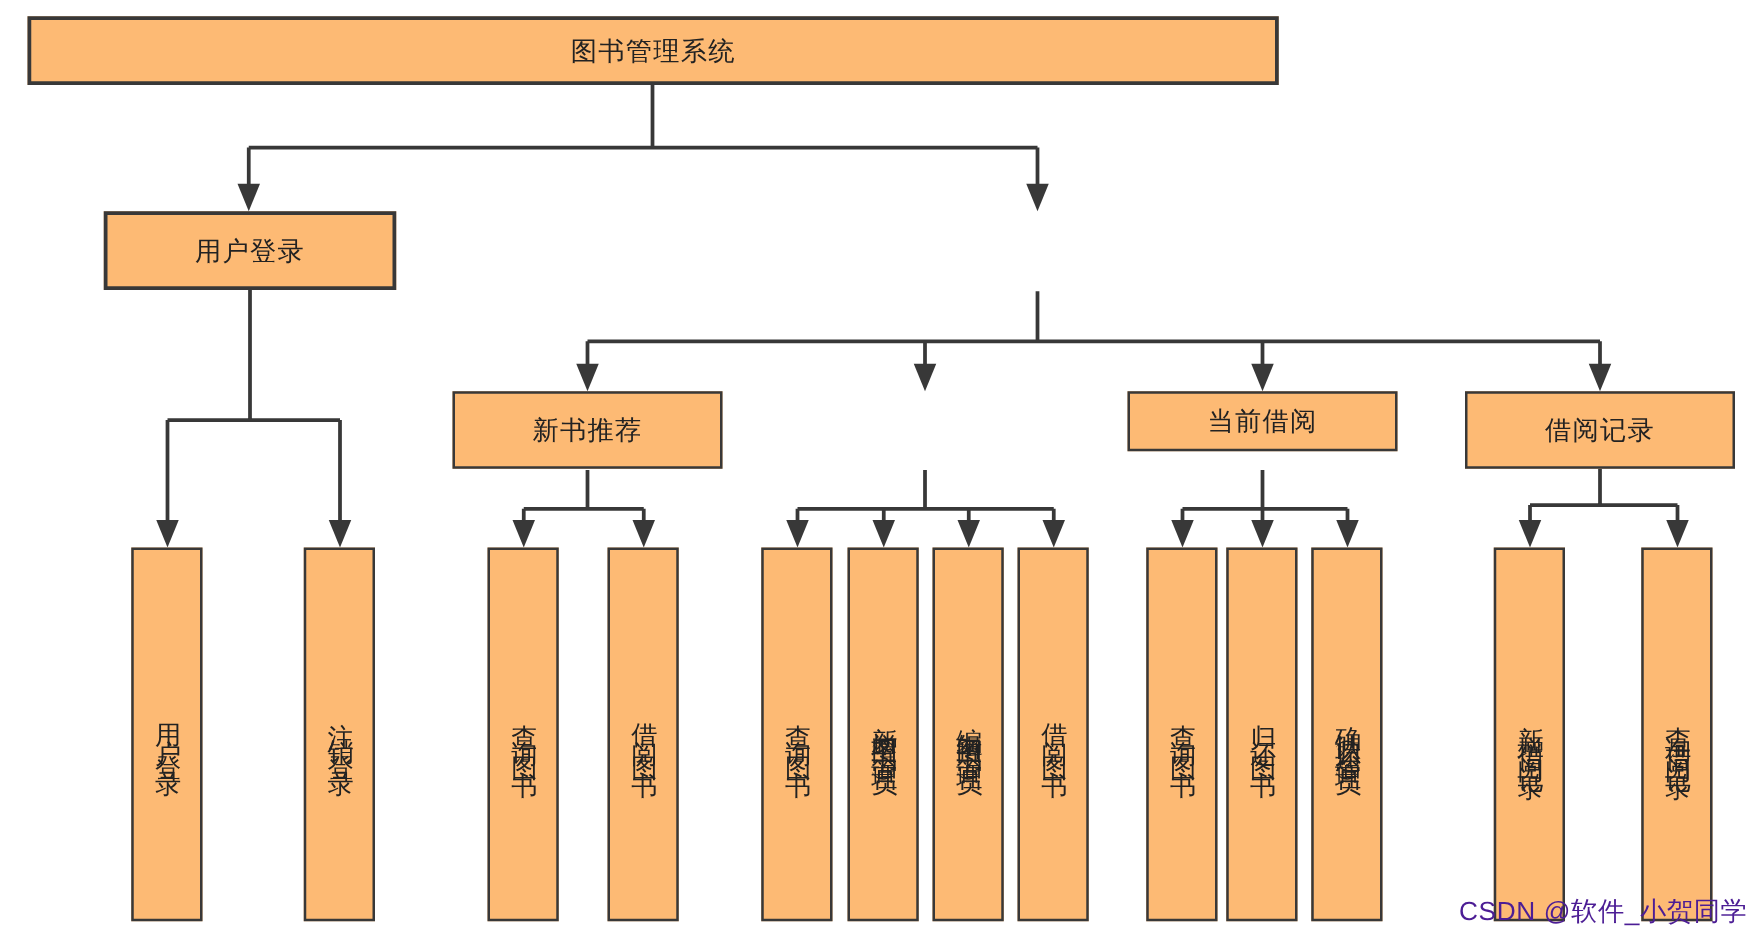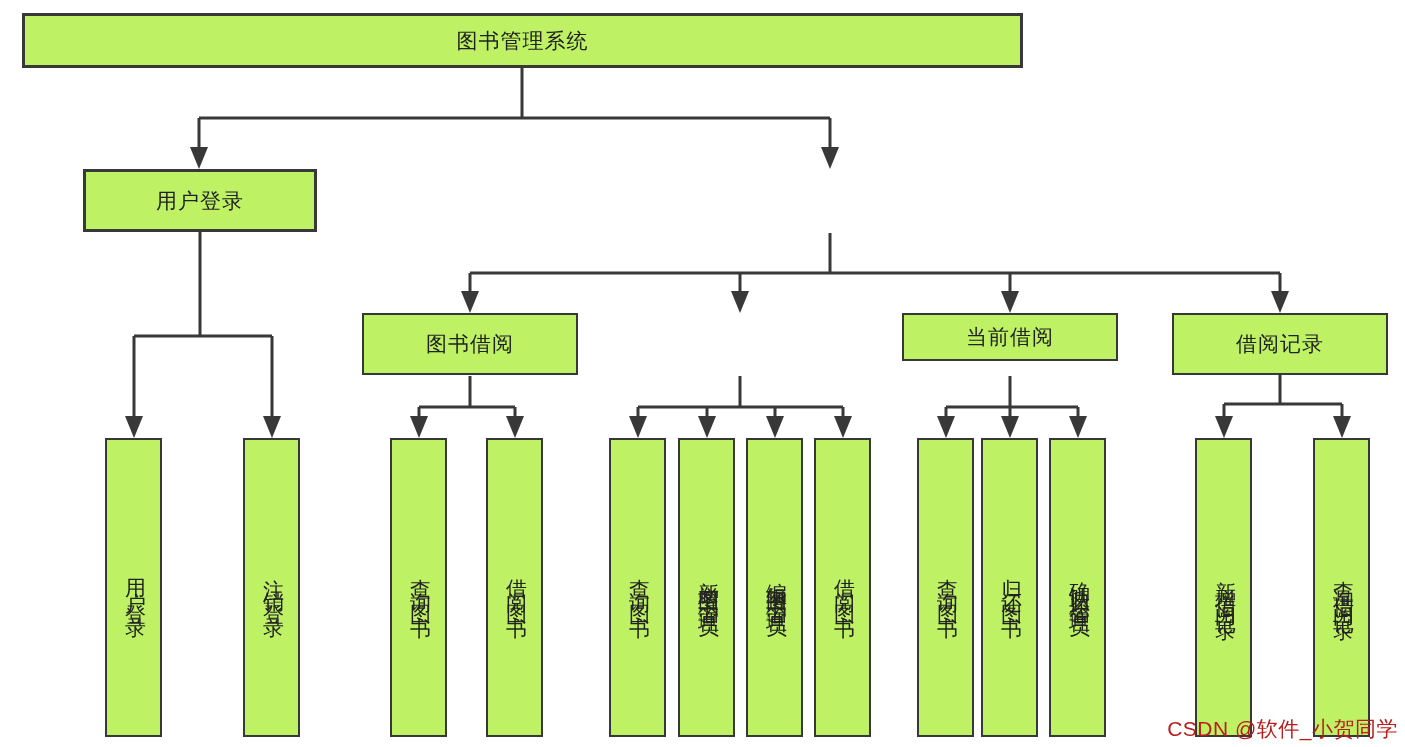--- a/index.html
+++ b/index.html
@@ -11,49 +11,48 @@
     font-family:"Liberation Sans","DejaVu Sans",sans-serif;
   }
   .wires{
     position:absolute;left:0;top:0;width:1405px;height:747px;
     pointer-events:none;
   }
   .box{
     position:absolute;
     box-sizing:border-box;
     border:2.5px solid #383838;
-    background:#bef264;
+    background:#fdba74;
     display:flex;
     align-items:center;
     justify-content:center;
     font-size:21px;
     color:#222222;
     letter-spacing:1px;
     z-index:2;
-    font-family:Liberation Mono, monospace;
   }
   .root{border-width:3px;}
   .l2{border-width:3px;}
   .leaf{z-index:1;}
   .vtext{
     writing-mode:vertical-rl;
     text-orientation:mixed;
     font-size:21px;
     color:#222222;
     white-space:nowrap;
   }
   .sp-wide{letter-spacing:13px;}
   .sp-mid{letter-spacing:8px;}
   .sp-tight{letter-spacing:5px;}
   .watermark{
     position:absolute;
     right:7px;
     bottom:4px;
     font-size:21px;
-    color:#b91c1c;
+    color:#4c1d95;
     letter-spacing:0.5px;
     z-index:5;
   }
 </style>
 </head>
 <body>
 
 <div class="canvas">
 
   <svg class="wires" viewBox="0 0 1405 747" xmlns="http://www.w3.org/2000/svg" aria-hidden="true">
@@ -86,21 +85,21 @@
       <polygon points="1069,416 1087,416 1078,438"></polygon>
       <polygon points="1215,416 1233,416 1224,438"></polygon>
       <polygon points="1333,416 1351,416 1342,438"></polygon>
     </g>
   </svg>
 
   <div class="box root" style="left:22px;top:13px;width:1001px;height:55px">图书管理系统</div>
 
   <div class="box l2" style="left:83px;top:169px;width:234px;height:63px">用户登录</div>
 
-  <div class="box" style="left:362px;top:313px;width:216px;height:62px">图书借阅</div>
+  <div class="box" style="left:362px;top:313px;width:216px;height:62px">新书推荐</div>
   <div class="box" style="left:902px;top:313px;width:216px;height:48px">当前借阅</div>
   <div class="box" style="left:1172px;top:313px;width:216px;height:62px">借阅记录</div>
 
   <div class="box leaf" style="left:105px;top:438px;width:57px;height:299px">
     <span class="vtext sp-wide">用户登录</span>
   </div>
   <div class="box leaf" style="left:243px;top:438px;width:57px;height:299px">
     <span class="vtext sp-wide">注销登录</span>
   </div>
 

